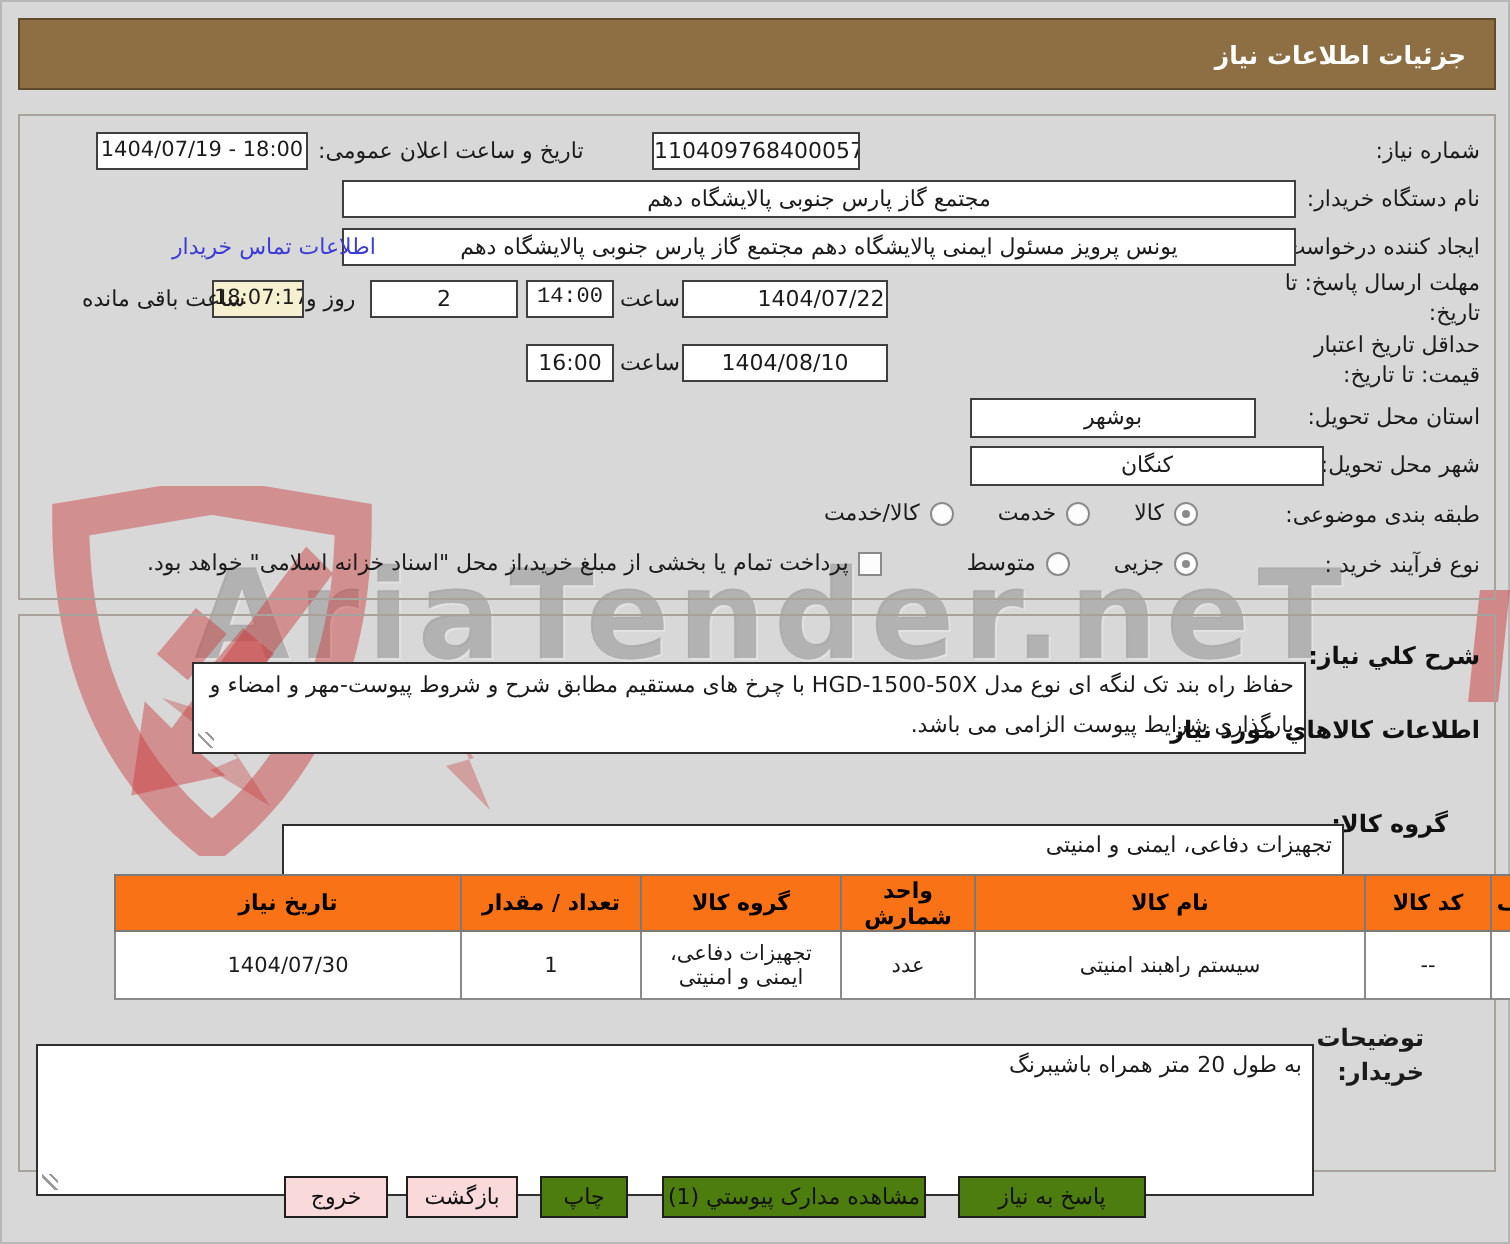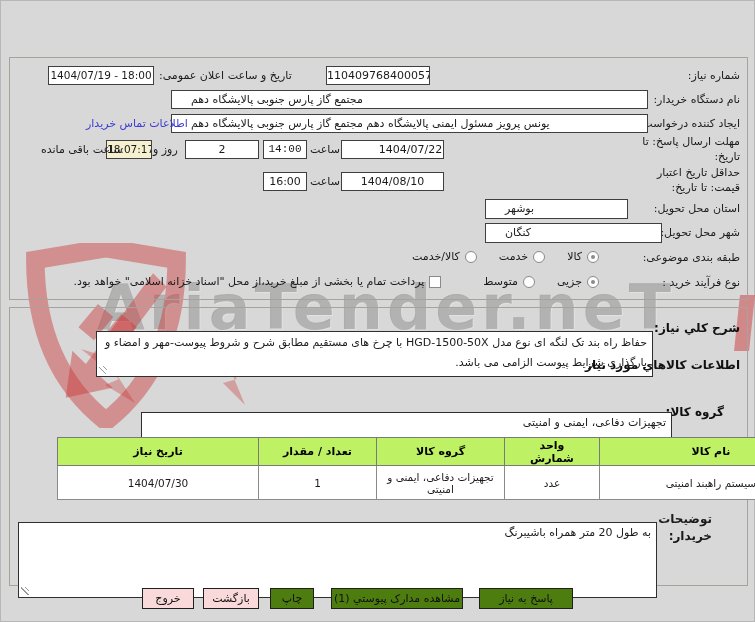--- a/index.html
+++ b/index.html
@@ -30,21 +30,21 @@
 
   .lbl{position:absolute;white-space:nowrap;color:#1b1b1b;}
   .lbl2{position:absolute;text-align:right;line-height:15px;color:#1b1b1b;}
   .blbl{position:absolute;font-weight:bold;font-size:12px;color:#111;white-space:nowrap;}
 
   .ibox{
     position:absolute;background:#ffffff;border:1px solid #3f3f3f;box-sizing:border-box;
     height:19px;line-height:17px;overflow:hidden;white-space:nowrap;
   }
   .num{direction:ltr;text-align:center;}
-  .rtext{text-align:left;padding:0 19px;}
+  .rtext{text-align:center;padding:0 19px;}
   .hl{background:#f5f0cf;}
 
   .link{position:absolute;color:#3b3bd6;white-space:nowrap;cursor:pointer;}
 
   .tarea{
     position:absolute;background:#ffffff;border:1px solid #2f2f2f;box-sizing:border-box;
     text-align:right;padding:1px 5px;line-height:20px;overflow:hidden;margin-top:19px;
   }
   .rsz{
     position:absolute;left:2px;bottom:2px;width:8px;height:8px;
@@ -63,22 +63,22 @@
   .checkbox{
     width:12px;height:12px;background:#fdfdfd;border:1px solid #8a8a8a;box-sizing:border-box;
     display:inline-block;flex:0 0 auto;
   }
   .optlabel{margin-right:5px;white-space:nowrap;}
   .optgap{width:22px;flex:0 0 auto;}
 
   
   .tbl{position:absolute;left:56px;top:436px;width:689px;border:1px solid #6e6e6e;border-collapse:collapse;table-layout:fixed;}
   .tbl th{
-    background:#bef264;color:#000;font-weight:bold;font-size:11px;
-    border:1px solid #7a7a7a;height:27px;padding:0 16px;
+    background:#f97316;color:#000;font-weight:bold;font-size:11px;
+    border:1px solid #7a7a7a;height:27px;padding:0 2px;
   }
   .tbl td{
     background:#ffffff;border:1px solid #8a8a8a;height:33px;text-align:center;
     font-size:10.5px;padding:0 3px;overflow:hidden;
   }
   .c1{width:30px;} .c2{width:58px;} .c3{width:190px;} .c4{width:62px;}
   .c5{width:95px;} .c6{width:85px;margin-top:17px;} .c7{width:168px;}
   .cell-date{direction:ltr;}
 
   
@@ -125,20 +125,23 @@
       <svg width="230" height="64" viewBox="0 0 230 64">
         <path d="M20,4 L58,34 L44,40 L74,58 L52,24 L66,18 Z" fill="rgba(201,55,55,0.35)"></path>
         <path d="M150,2 L176,34 L162,38 L184,60 L170,26 L182,20 Z" fill="rgba(201,55,55,0.35)"></path>
       </svg>
     </div>
     <div class="wm-rbar"></div>
   </div>
 
   <div class="content">
 
+    <div class="hdr">
+      <span>جزئیات اطلاعات نیاز</span>
+    </div>
 
     <div class="fs fs1"></div>
     <div class="fs fs2"></div>
 
     <div class="lbl" style="right:14px;top:68px;">شماره نیاز:</div>
     <div class="ibox num" style="left:325px;top:65px;width:104px;">1104097684000574</div>
     <div class="lbl" style="left:158px;top:68px;">تاریخ و ساعت اعلان عمومی:</div>
     <div class="ibox num" style="left:47px;top:65px;width:106px;font-size:10.5px;">1404/07/19 - 18:00</div>
 
     <div class="lbl" style="right:14px;top:92px;">نام دستگاه خریدار:</div>

